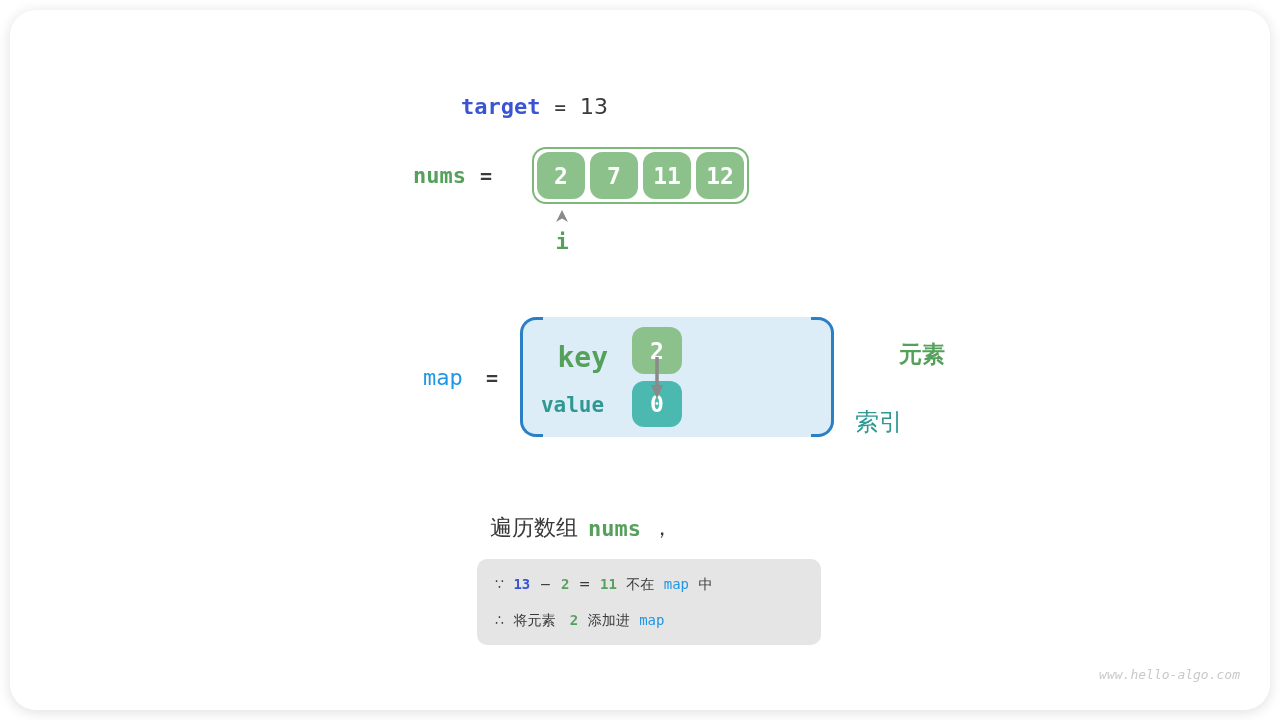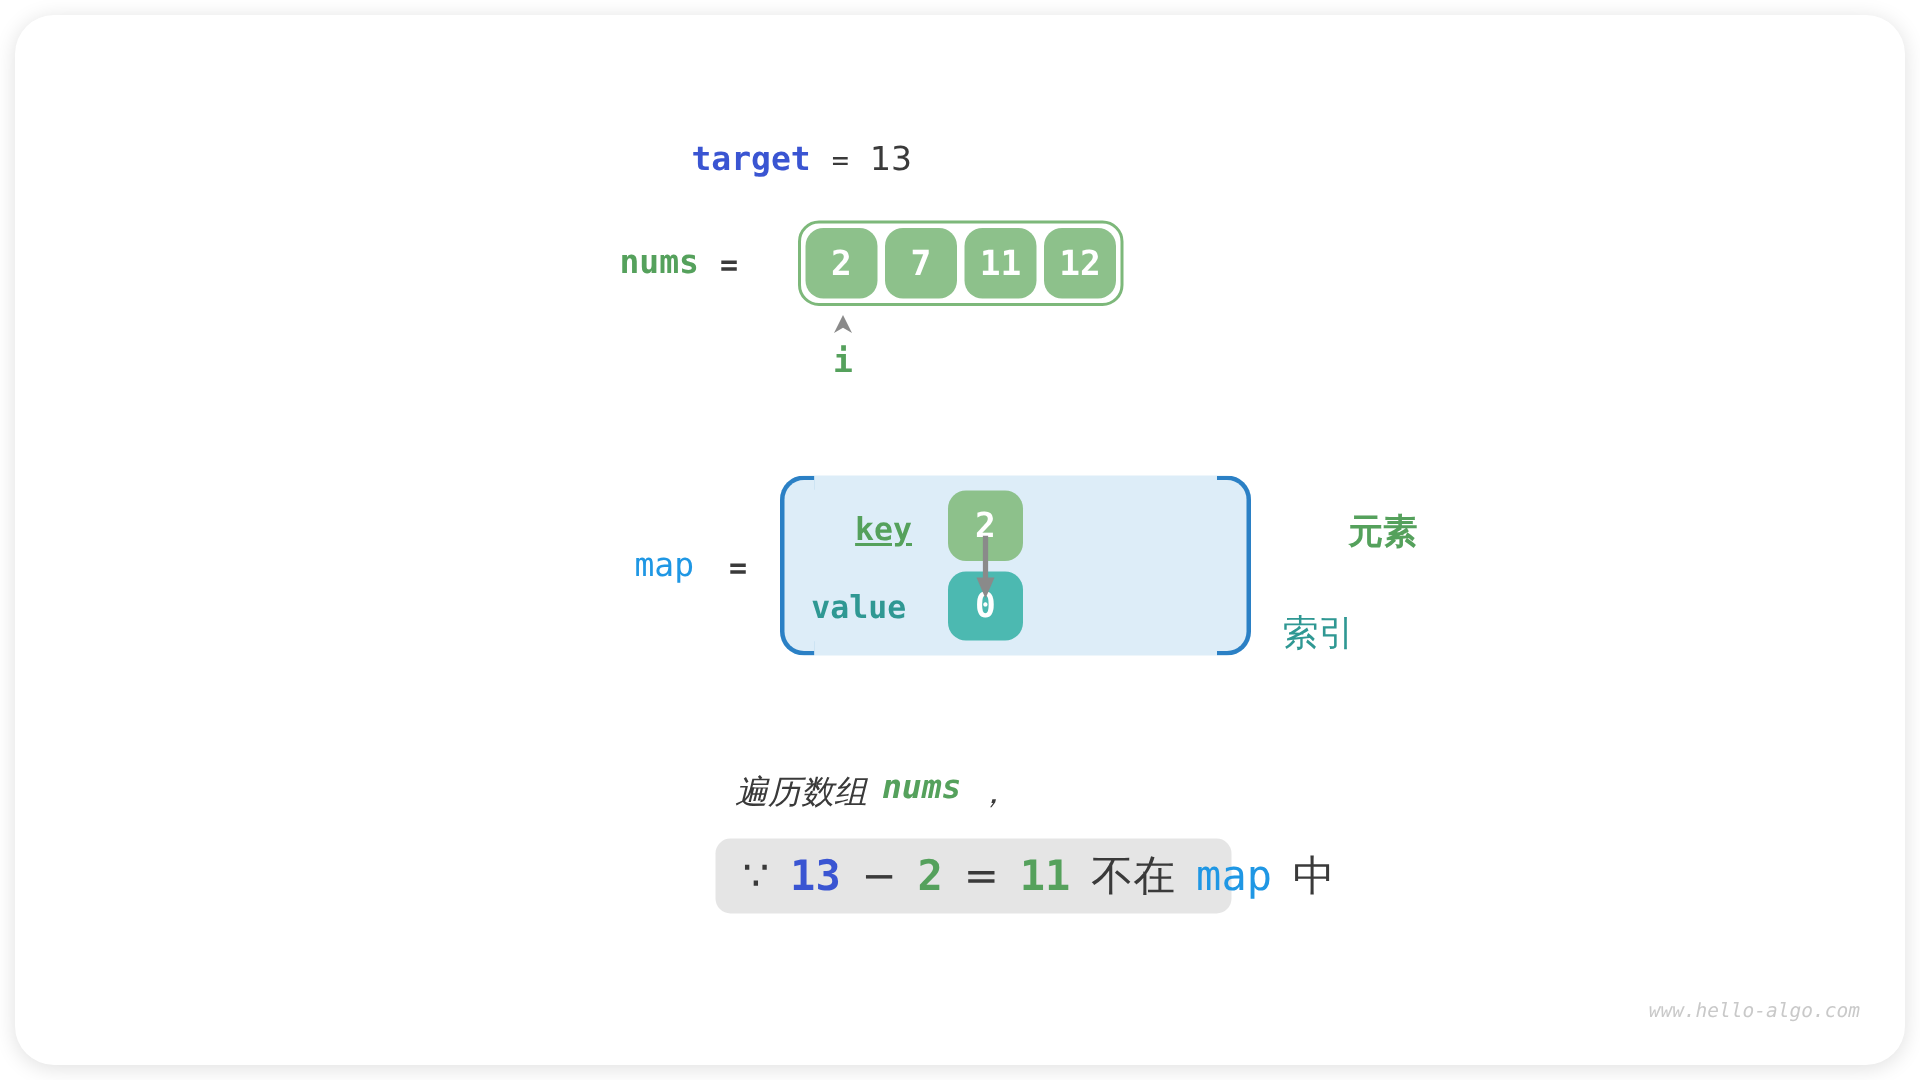--- a/index.html
+++ b/index.html
@@ -50,45 +50,45 @@
     font-family:"DejaVu Sans Mono","Liberation Mono",monospace;}
   .map-box{
     left:510px;top:307px;width:314px;height:120px;
     background:var(--map-fill);border-radius:16px;
   }
   .map-box::before,.map-box::after{
     content:"";position:absolute;top:0;bottom:0;width:20px;border:3px solid var(--map-border);
   }
   .map-box::before{left:0;border-right:none;border-radius:16px 0 0 16px;}
   .map-box::after{right:0;border-left:none;border-radius:0 16px 16px 0;}
-  .key-label{left:540px;top:331px;width:58px;text-align:right;font-size:21px;color:var(--green-text);
-    font-weight:bold;font-family:"DejaVu Sans Mono","Liberation Mono",monospace;text-decoration:underline;}
+  .key-label{left:540px;top:331px;width:58px;text-align:right;font-size:28px;color:var(--green-text);
+    font-weight:bold;font-family:"DejaVu Sans Mono","Liberation Mono",monospace;}
   .value-label{left:527px;top:383px;width:71px;text-align:center;font-size:21px;color:var(--teal-text);
     font-weight:bold;font-family:"DejaVu Sans Mono","Liberation Mono",monospace;}
   .kv-cell{
     width:50px;height:47px;border-radius:12px;color:#fff;font-size:23px;font-weight:bold;
     display:flex;align-items:center;justify-content:center;
     font-family:"DejaVu Sans Mono","Liberation Mono",monospace;
   }
   .key-cell{left:622px;top:317px;background:var(--green-fill);}
   .value-cell{left:622px;top:371px;height:46px;background:var(--teal-fill);}
   .kv-arrow{left:639px;top:347px;width:16px;height:44px;z-index:3;}
   .kv-arrow line{stroke:var(--arrow-gray);stroke-width:3.5;}
   .kv-arrow polygon{fill:var(--arrow-gray);}
   .element-label{left:889px;top:329px;font-size:23px;font-weight:bold;color:var(--green-text);}
   .index-label{left:845px;top:396px;font-size:24px;font-weight:normal;color:var(--teal-text);}
 
   
-  .caption{left:480px;top:503px;display:flex;align-items:flex-start;font-size:22px;font-style:italic;}
+  .caption{left:480px;top:503px;display:flex;align-items:center;font-size:22px;}
   .caption .tok-green{margin:0 10px;}
 
   
   .note-box{
     left:467px;top:549px;width:344px;padding:7px 18px;background:var(--note-bg);
-    border-radius:10px;font-size:28px;line-height:36px;
+    border-radius:10px;font-size:14px;line-height:36px;
   }
   .note-line{white-space:nowrap;}
   .note-line .m{margin:0 5px;}
 
   
   .watermark{right:30px;bottom:28px;font-size:13px;color:var(--watermark);
     font-family:"DejaVu Sans Mono","Liberation Mono",monospace;font-style:italic;}
 </style>
 </head>
 <body>
@@ -139,17 +139,24 @@
       <span>∵</span>
       <span class="tok-indigo m">13</span>
       <span>−</span>
       <span class="tok-green m">2</span>
       <span>=</span>
       <span class="tok-green m">11</span>
       <span>不在</span>
       <span class="tok-blue m">map</span>
       <span>中</span>
     </div>
+    <div class="note-line">
+      <span>∴</span>
+      <span class="m">将元素</span>
+      <span class="tok-green m">2</span>
+      <span>添加进</span>
+      <span class="tok-blue m">map</span>
+    </div>
   </div>
 
   <div class="watermark">www.hello-algo.com</div>
 
 </div>
 
 </body></html>

